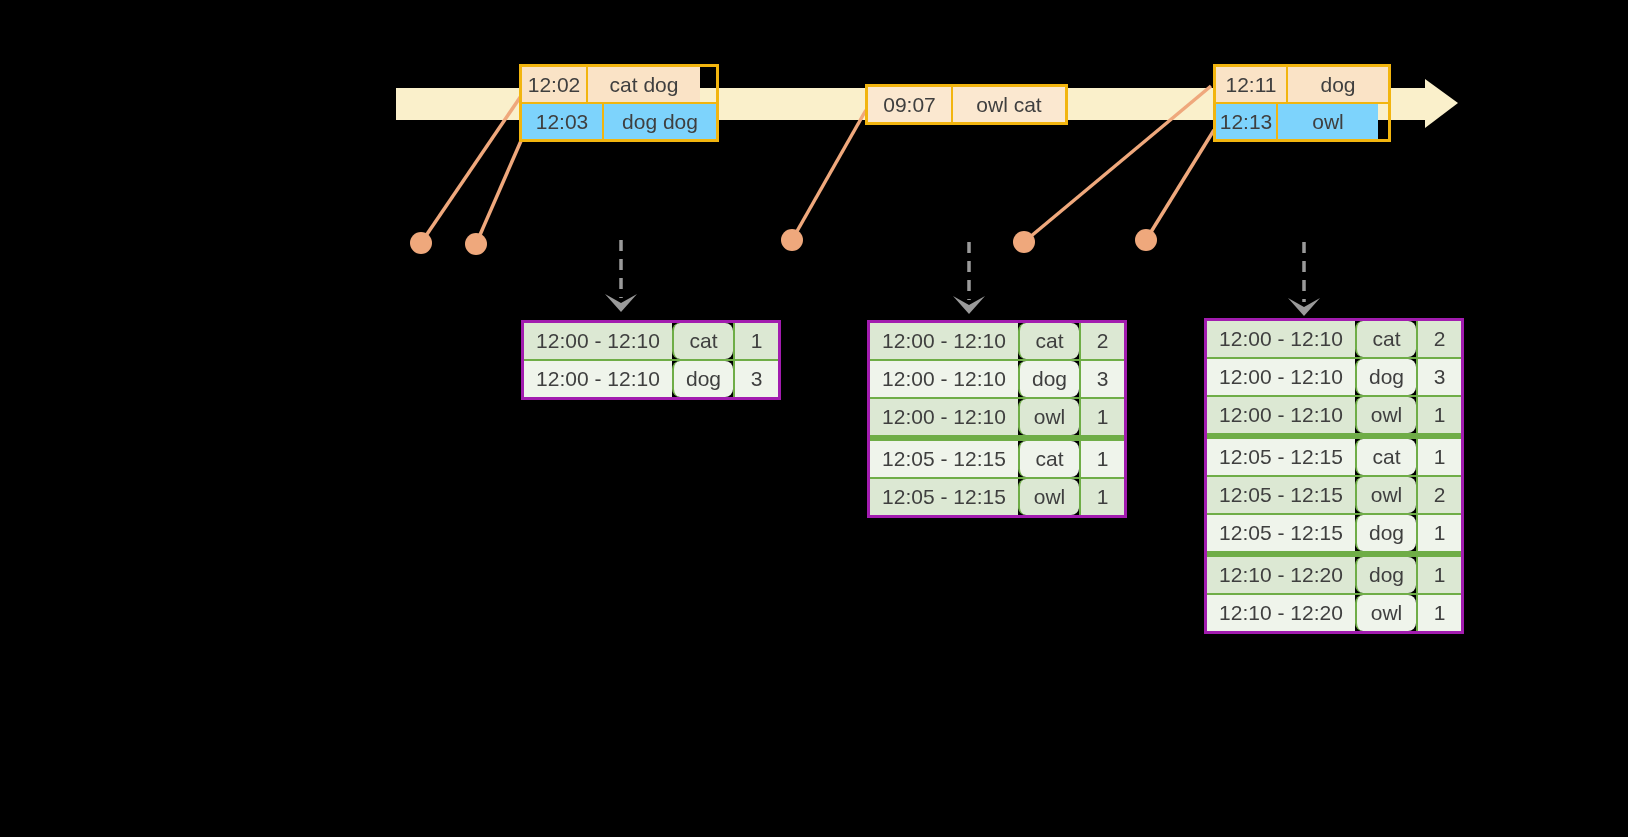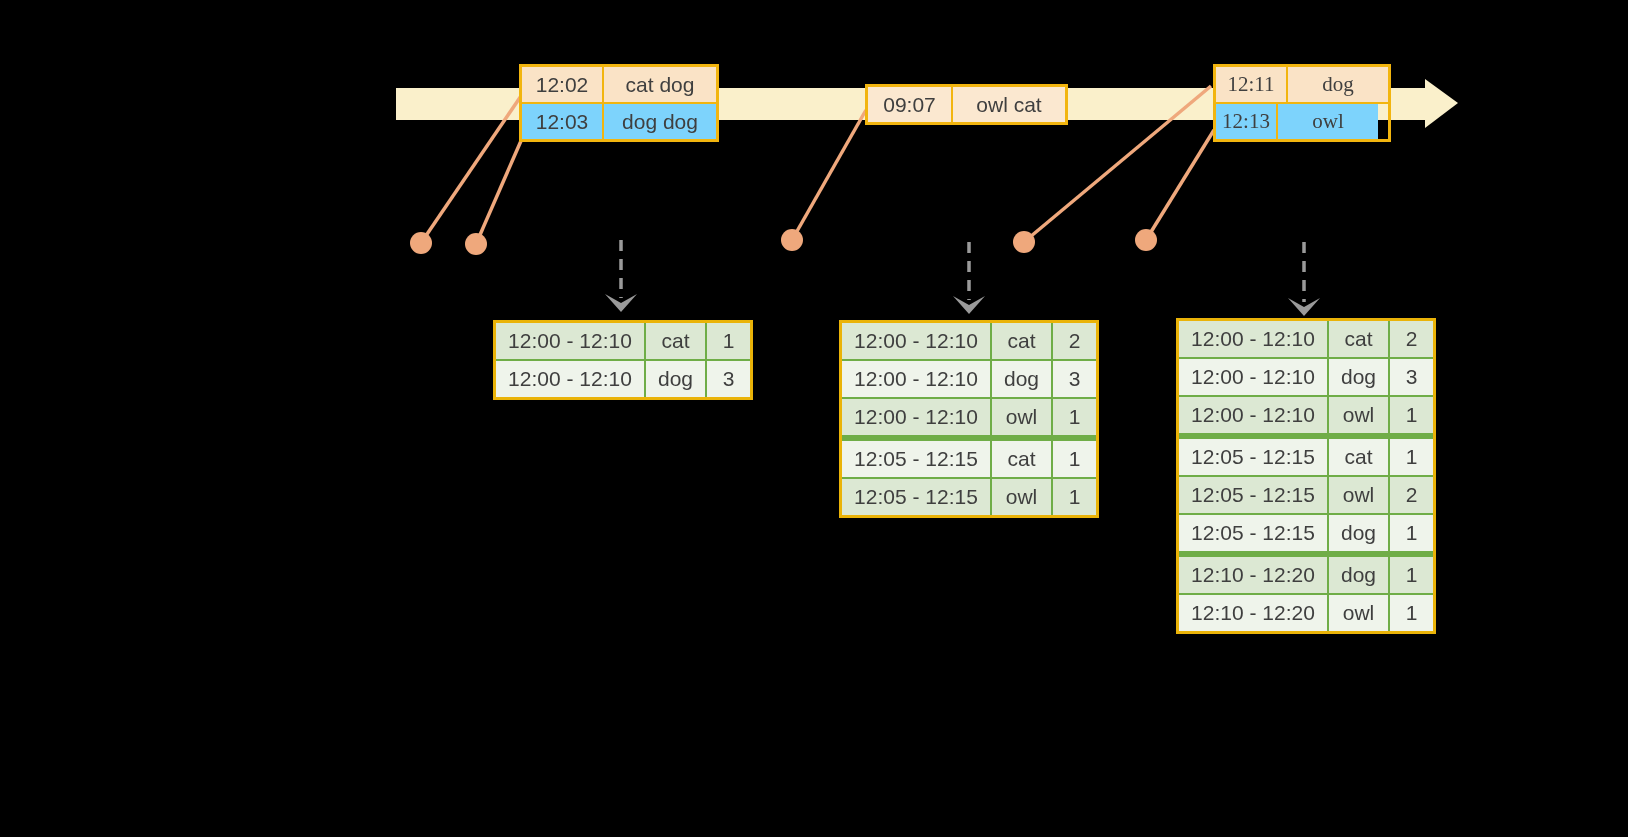--- a/index.html
+++ b/index.html
@@ -13,28 +13,28 @@
   .etable{position:absolute;border:3px solid #F2B50F;}
   .erow{display:flex;}
   .erow + .erow{border-top:2px solid #F2B50F;}
   .ecell{height:35px;line-height:35px;text-align:center;font-size:21px;color:#3F3F3F;white-space:nowrap;}
   .ecell + .ecell{border-left:2px solid #F2B50F;}
   .bg-ed{background:#FAE3C6;}
   .bg-el{background:#7dd3fc;}
   .bg-es{background:#FBE8D0;}
 
   
-  .gtable{position:absolute;border:3px solid #eab308;}
+  .gtable{position:absolute;border:3px solid #a21caf;margin-left:28px;}
   .grow{display:flex;}
   .grow + .grow{border-top:2px solid #6FAD47;}
   .grow.gsep{border-top:6px solid #6FAD47;}
   .gcell{height:36px;line-height:36px;text-align:center;font-size:21px;color:#3F3F3F;white-space:nowrap;}
   .gcell + .gcell{border-left:2px solid #6FAD47;}
   .gc-w{width:148px;}
-  .gc-a{width:59px;}
+  .gc-a{width:59px;border-radius:8px;}
   .gc-c{width:43px;}
   .bg-gd{background:#DCE8D3;}
   .bg-gl{background:#EFF4EB;}
 </style>
 </head>
 <body>
 
 <div class="canvas">
 
   <svg class="overlay" width="1628" height="837" viewBox="0 0 1628 837">
@@ -59,37 +59,37 @@
 
     <line x1="969" y1="242" x2="969" y2="300" stroke="#9A9A9A" stroke-width="3.5" stroke-dasharray="11 8"></line>
     <path d="M 953 296 L 969 314 L 985 296 L 969 305 Z" fill="#9A9A9A"></path>
 
     <line x1="1304" y1="242" x2="1304" y2="302" stroke="#9A9A9A" stroke-width="3.5" stroke-dasharray="11 8"></line>
     <path d="M 1288 298 L 1304 316 L 1320 298 L 1304 307 Z" fill="#9A9A9A"></path>
   </svg>
 
   <div class="etable" style="left:519px;top:64px;">
     <div class="erow">
-      <div class="ecell bg-ed" style="width:80px">12:02</div>
+      <div class="ecell bg-ed" style="width:64px">12:02</div>
       <div class="ecell bg-ed" style="width:112px">cat dog</div>
     </div>
     <div class="erow">
       <div class="ecell bg-el" style="width:80px">12:03</div>
       <div class="ecell bg-el" style="width:112px">dog dog</div>
     </div>
   </div>
 
   <div class="etable" style="left:865px;top:84px;">
     <div class="erow">
       <div class="ecell bg-es" style="width:83px">09:07</div>
       <div class="ecell bg-es" style="width:112px">owl cat</div>
     </div>
   </div>
 
-  <div class="etable" style="left:1213px;top:64px;font-family:Liberation Serif, serif;">
+  <div class="etable" style="left:1213px;top:64px;">
     <div class="erow">
       <div class="ecell bg-ed" style="width:70px">12:11</div>
       <div class="ecell bg-ed" style="width:100px">dog</div>
     </div>
     <div class="erow">
       <div class="ecell bg-el" style="width:60px">12:13</div>
       <div class="ecell bg-el" style="width:100px">owl</div>
     </div>
   </div>
 

